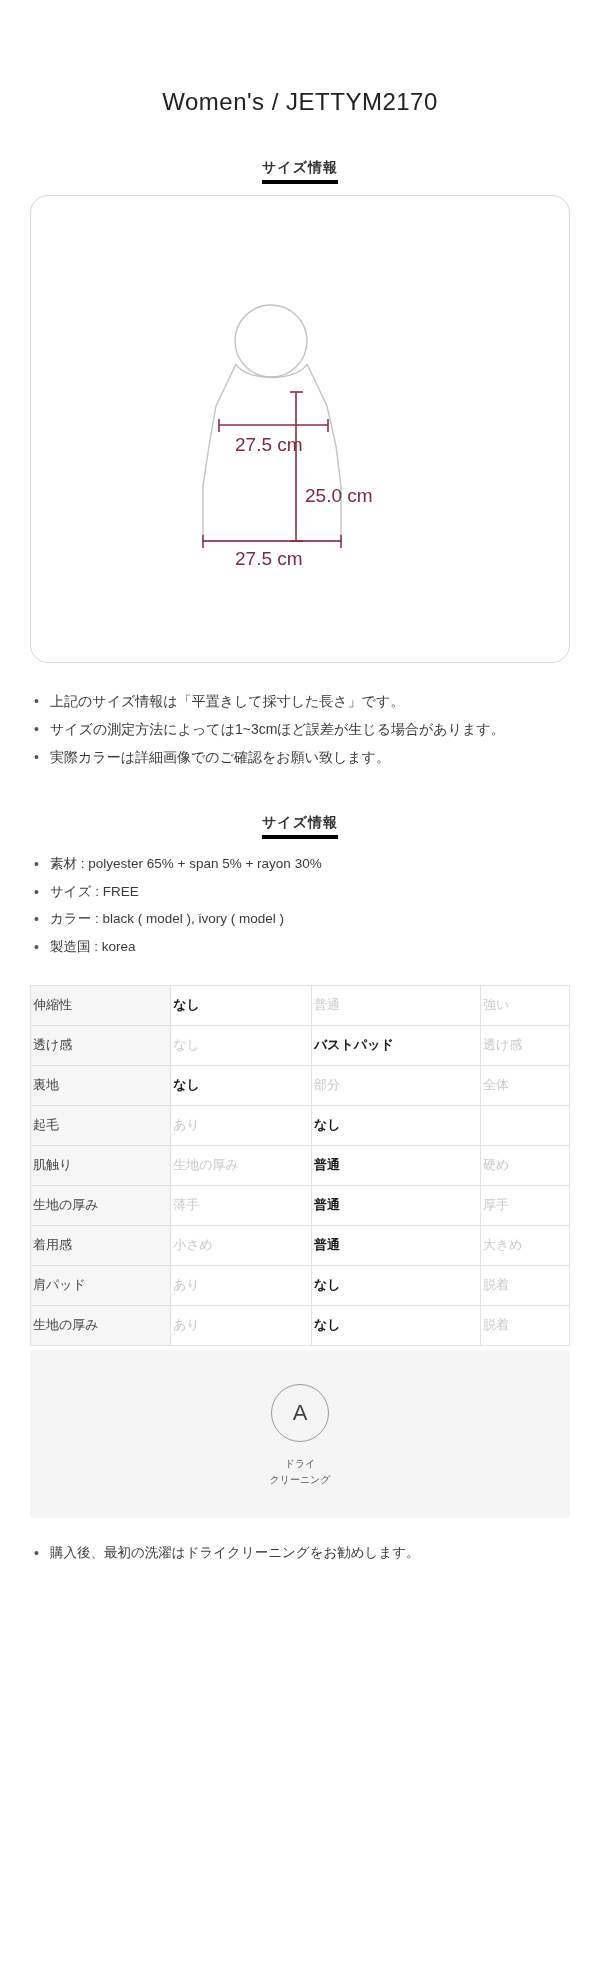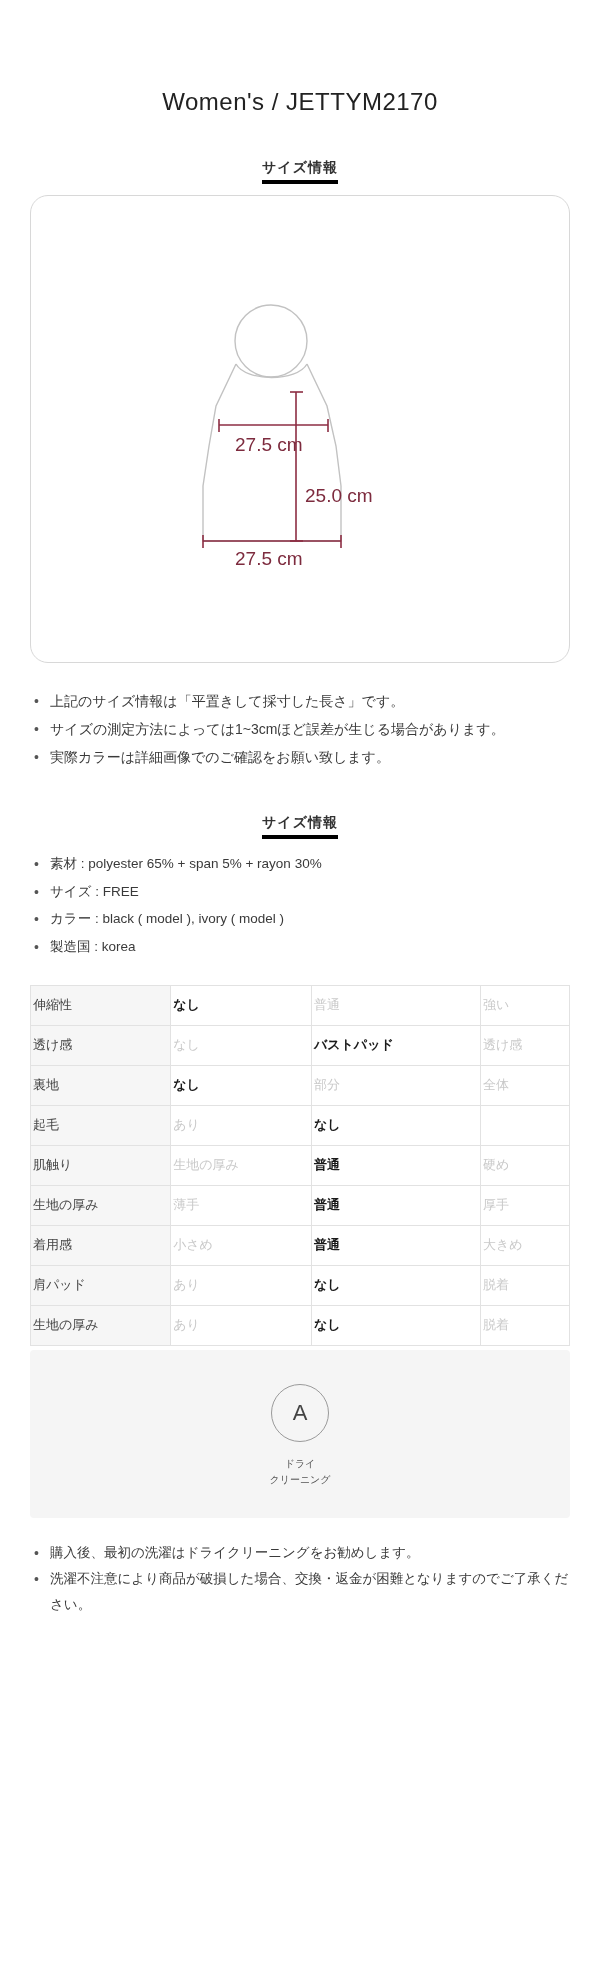--- a/index.html
+++ b/index.html
@@ -299,16 +299,15 @@
       <span>A</span>
     </div>
     <div class="care-label">
       <div>ドライ</div>
       <div>クリーニング</div>
     </div>
   </div>
 
   <ul class="bottom-bullets">
     <li>購入後、最初の洗濯はドライクリーニングをお勧めします。</li>
-    <li>洗濯不注意により商品が破損した場合、交換・返金が困難となりますのでご了承ください。</li>
   </ul>
 
 </div>
 
 </body></html>

